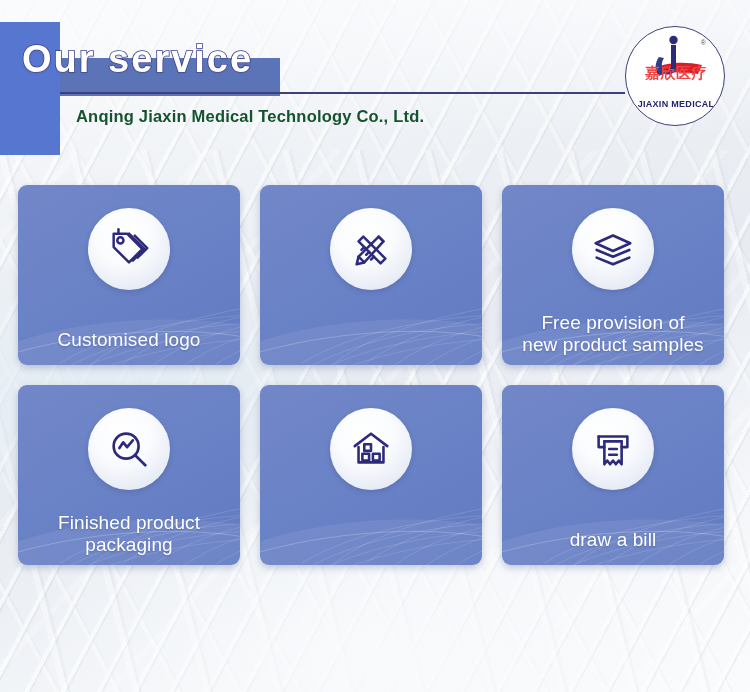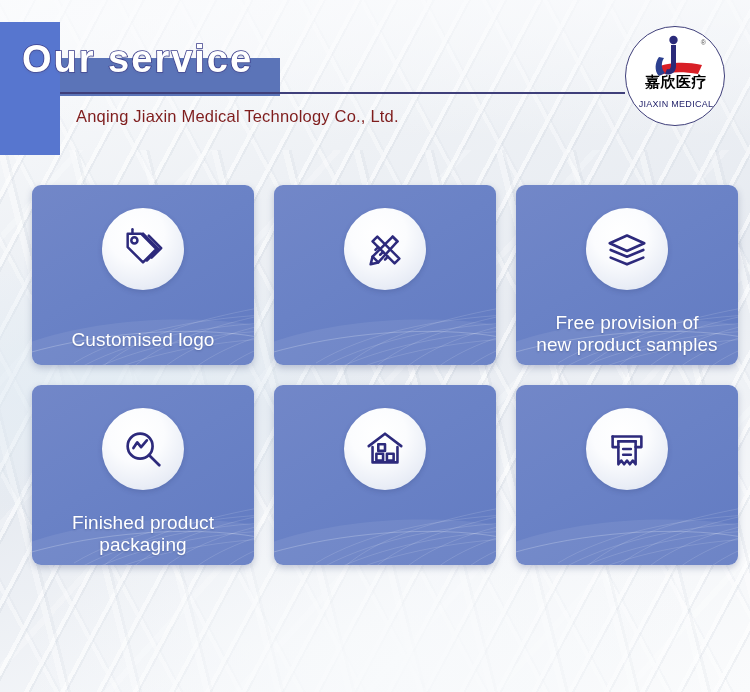--- a/index.html
+++ b/index.html
@@ -104,60 +104,60 @@
     position: absolute;
     left: 60px; top: 92px;
     width: 565px; height: 2px;
     background: #3f3f7a;
   }
 
   #company-name {
     position: absolute;
     left: 76px; top: 107px;
     font-size: 16.5px;
-    font-weight: normal;
-    color: #7f1d1d;
+    font-weight: bold;
+    color: #14532d;
     letter-spacing: 0.2px;
     white-space: nowrap;
   }
 
   
   #logo {
     position: absolute;
     left: 625px; top: 26px;
     width: 100px; height: 100px;
     border-radius: 50%;
     background: #ffffff;
     border: 1.8px solid #3f3f7a;
     overflow: hidden;
   }
   #logo-mark { position: absolute; left: 0; top: 6px; width: 100px; height: 52px; }
   #logo-cn {
-    position: absolute; left: 0; top: 46px; width: 100px;
+    position: absolute; left: 0; top: 37px; width: 100px;
     text-align: center;
-    font-size: 15px; font-weight: bold; color: #000000;
+    font-size: 15px; font-weight: bold; color: #ef4444;
     letter-spacing: 0.5px;
     font-family: "DejaVu Sans", sans-serif;
   }
   #logo-en {
     position: absolute; left: 0; top: 72px; width: 100px;
     text-align: center;
-    font-size: 9px; font-weight: normal; color: #23236b;
+    font-size: 9px; font-weight: bold; color: #23236b;
     letter-spacing: 0.3px;
     white-space: nowrap;
   }
   #logo-tm {
     position: absolute; right: 18px; top: 12px;
     font-size: 7px; color: #555; 
   }
 
   
   #cards {
     position: absolute;
-    left: 32px; top: 185px;
+    left: 18px; top: 185px;
     width: 714px;
     display: grid;
     grid-template-columns: repeat(3, 222px);
     grid-template-rows: repeat(2, 180px);
     column-gap: 24px;
     row-gap: 67px;
     gap: 20px;
   }
 
   .card {
@@ -421,15 +421,16 @@
     <div class="icon-circle">
       <svg width="46" height="46" viewBox="0 0 48 48" fill="none" stroke="#2d2a7c" stroke-width="2.7" stroke-linejoin="round" stroke-linecap="round">
         <path d="M9 11 L39 11 L39 22 L33 22"></path>
         <path d="M9 11 L9 22 L15 22"></path>
         <path d="M15 16 L33 16"></path>
         <path d="M15 16 L15 40 L18 36 L21 40 L24 36 L27 40 L30 36 L33 40 L33 16"></path>
         <path d="M20 24 L28 24"></path>
         <path d="M20 30 L28 30"></path>
       </svg>
     </div>
+    <div class="card-label">draw a bill</div>
   </div>
 
 </div>
 
 </body></html>

